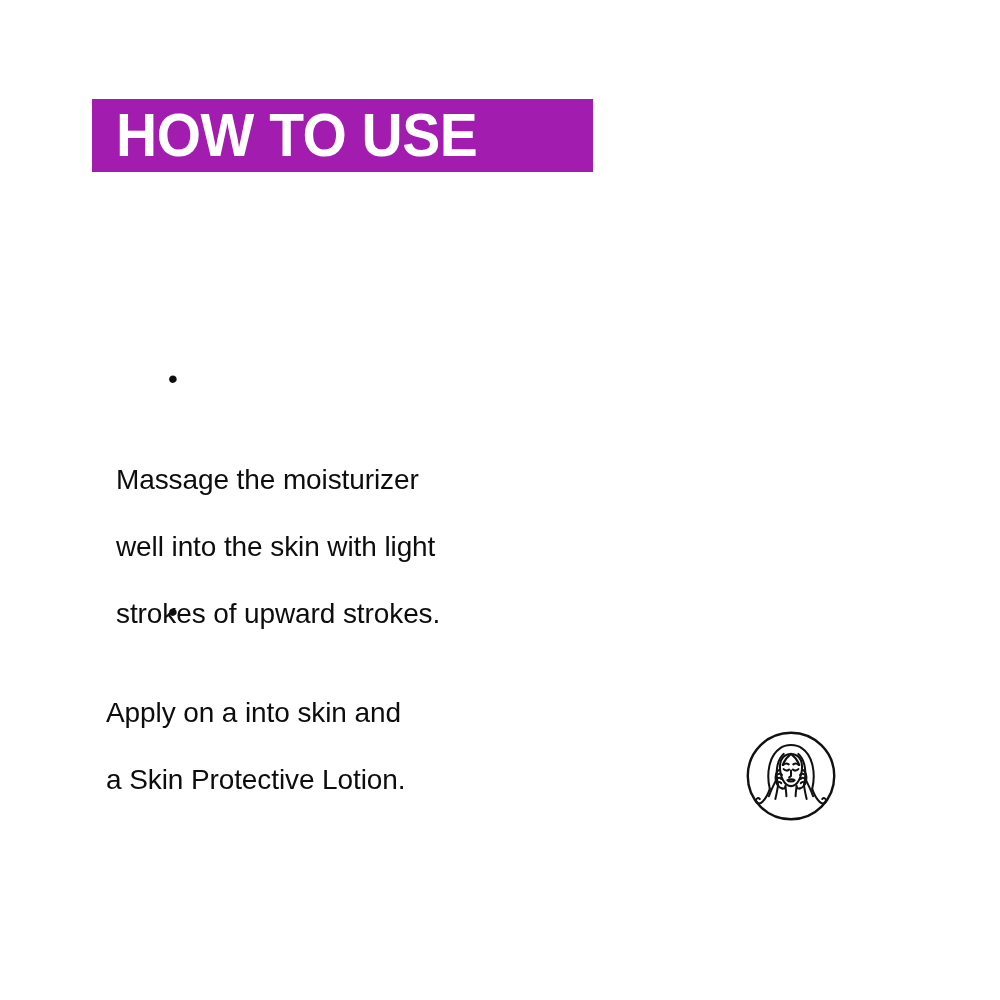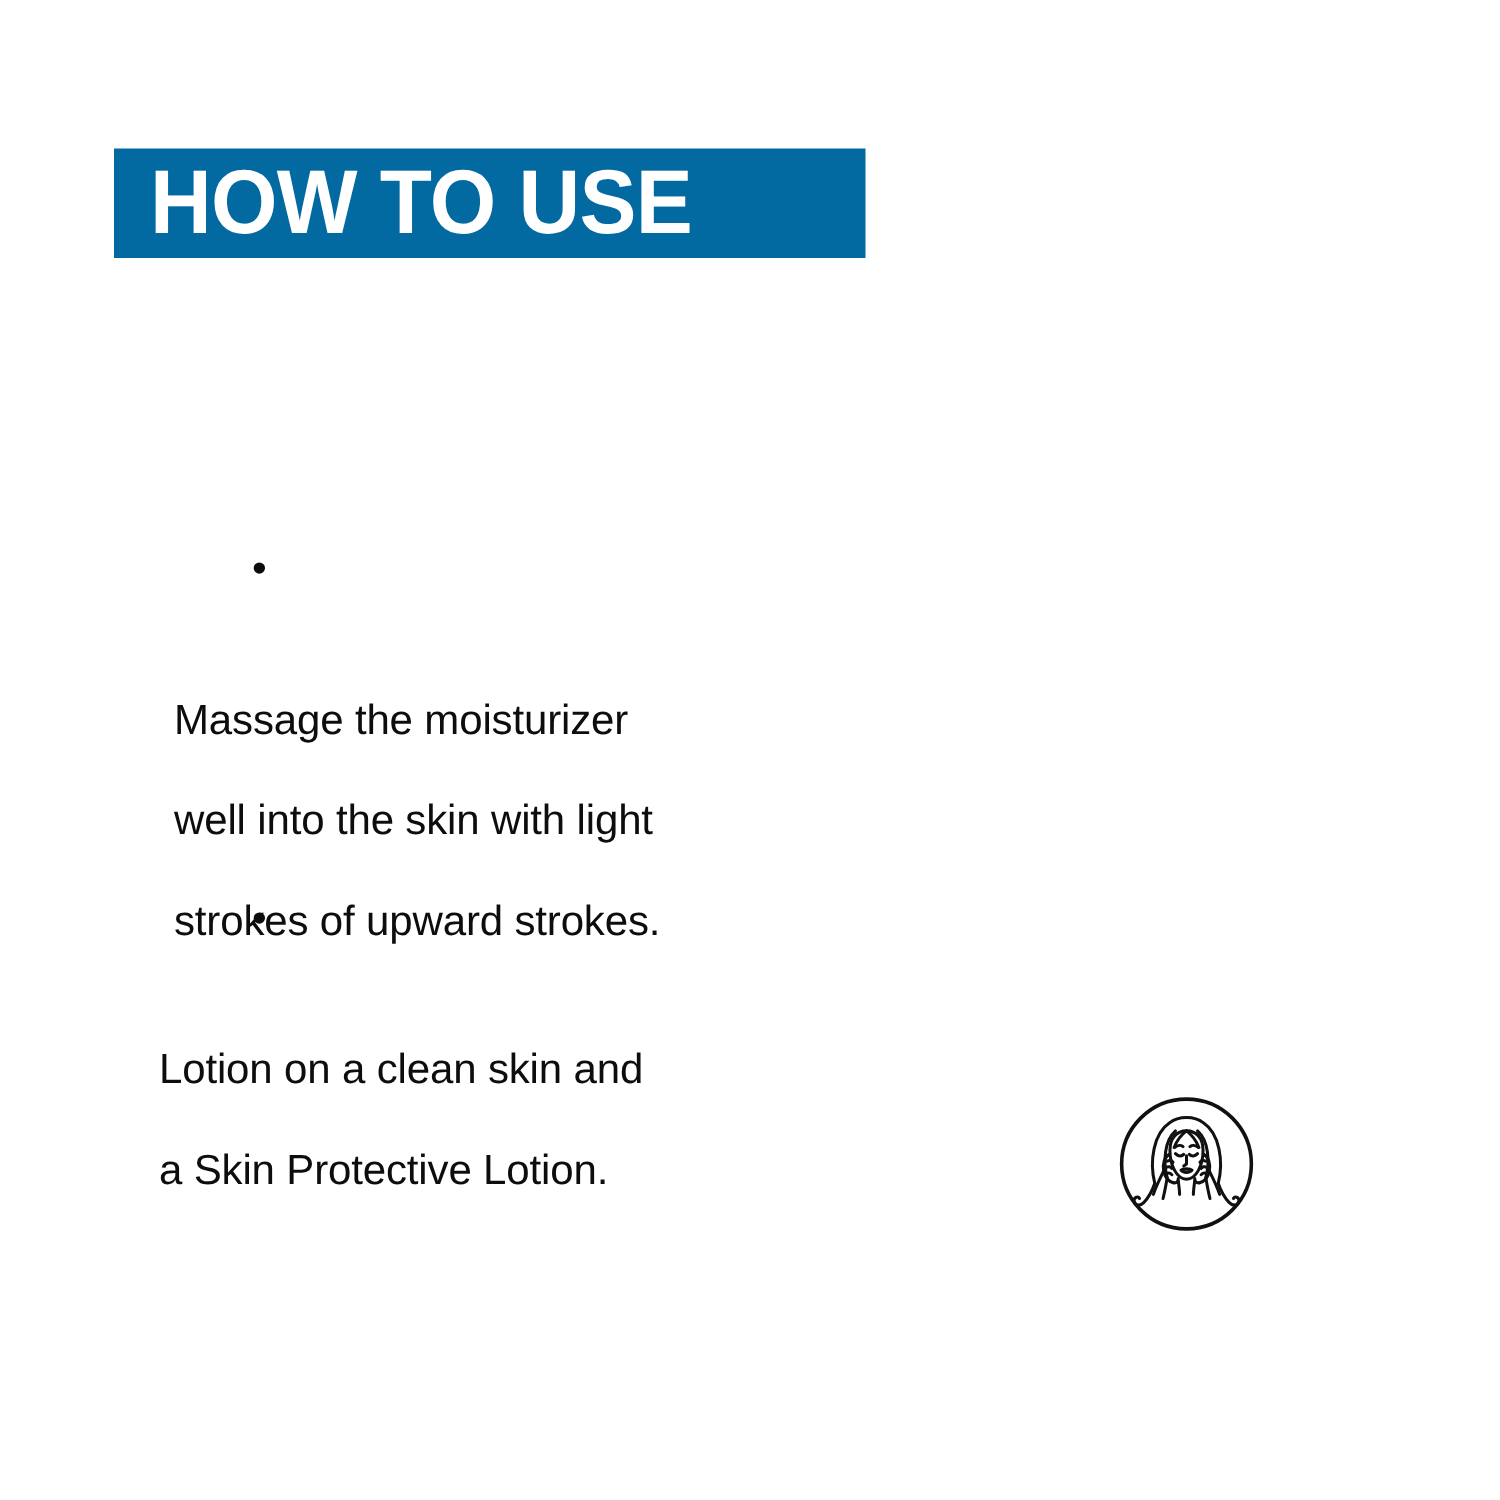--- a/index.html
+++ b/index.html
@@ -16,25 +16,25 @@
   #page {
     position: relative;
     width: 1000px;
     height: 1000px;
     background: #ffffff;
   }
 
   
   #header-banner {
     position: absolute;
-    left: 76px;
+    left: 92px;
     top: 99px;
     width: 501px;
     height: 73px;
-    background: #0369a1;
+    background: #a21caf;
     display: flex;
     align-items: center;
   }
   #header-title {
     color: #ffffff;
     font-family: "Liberation Sans", sans-serif;
     font-size: 57px;
     font-weight: bold;
     letter-spacing: -0.5px;
     line-height: 1;
@@ -172,20 +172,20 @@
         <path d="M56 62 C55.5 66 55 69 55 72"></path>
       </svg>
     </div>
   </div>
 
   <div class="instruction-row" id="instruction-row-1">
 
     <div class="instruction-text">
       <span class="bullet-mark">•</span>
       <span class="instruction-lines">
-        <span class="line">Lotion on a clean skin and</span>
+        <span class="line">Apply on a into skin and</span>
         <span class="line">a Skin Protective Lotion.</span>
       </span>
     </div>
 
   </div>
 
 </div>
 
 </body></html>

